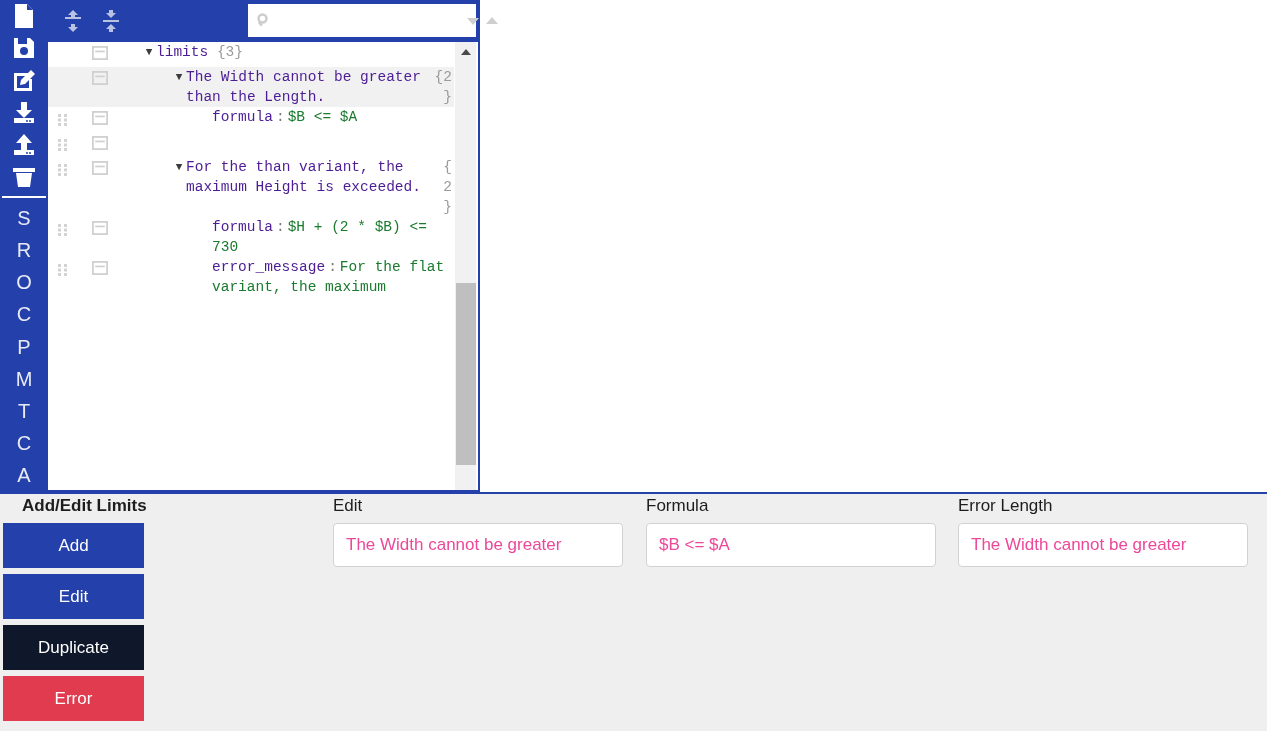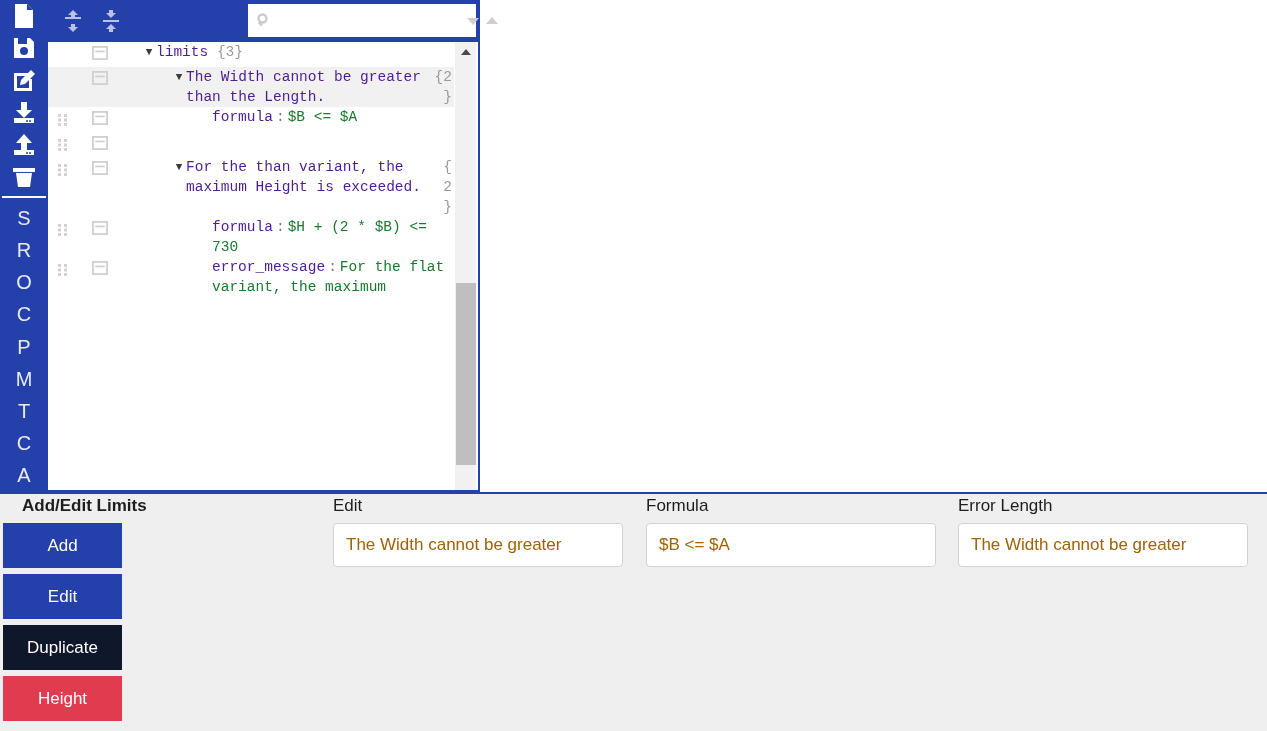--- a/index.html
+++ b/index.html
@@ -146,40 +146,40 @@
   .bottom {
     position: absolute; left: 0; top: 494px;
     width: 1267px; height: 237px; background: #efefef;
   }
   .sectiontitle {
     position: absolute; left: 22px; top: 2px;
     font-size: 17px; font-weight: bold; color: #1d1d1d;
   }
   .actioncol { position: absolute; left: 3px; top: 29px; width: 125px; }
   .actionbtn {
-    display: block; width: 119px; height: 45px;
+    display: block; width: 141px; height: 45px;
     margin-bottom: 6px; border: none; cursor: pointer;
     color: #ffffff; font-size: 17px;
     font-family: "Liberation Sans", sans-serif;
   }
   .btn-add, .btn-save { background: #2340ab; }
   .btn-dup { background: #0f172a; }
   .btn-rem { background: #e03b4e; }
 
   .fieldcol { position: absolute; top: 2px; }
   .fc-name { left: 333px; width: 290px; }
   .fc-formula { left: 646px; width: 290px; }
   .fc-error { left: 958px; width: 290px; }
   .fieldlabel {
     font-size: 17px; color: #1d1d1d; margin-bottom: 7px; display: block;
   }
   .fieldinput {
     display: block; width: 290px; height: 44px;
     background: #ffffff; border: 1px solid #d0d3d6; border-radius: 4px;
-    padding: 0 12px; font-size: 17px; color: #a16207;
+    padding: 0 12px; font-size: 17px; color: #ec4899;
     font-family: "Liberation Sans", sans-serif; outline: none;
   }
   .fc-formula .fieldinput { width: 290px; }
 </style>
 </head>
 <body>
 
 <div id="app">
 
   <div class="vrail">
@@ -435,21 +435,21 @@
   <div class="hdiv"></div>
 
   <div class="bottom">
 
     <div class="sectiontitle">Add/Edit Limits</div>
 
     <div class="actioncol">
       <button class="actionbtn btn-add">Add</button>
       <button class="actionbtn btn-save">Edit</button>
       <button class="actionbtn btn-dup">Duplicate</button>
-      <button class="actionbtn btn-rem">Height</button>
+      <button class="actionbtn btn-rem">Error</button>
     </div>
 
     <div class="fieldcol fc-name">
       <label class="fieldlabel">Edit</label>
       <input class="fieldinput" type="text" placeholder="Name" value="The Width cannot be greater" style="">
     </div>
 
     <div class="fieldcol fc-formula">
       <label class="fieldlabel">Formula</label>
       <input class="fieldinput" type="text" placeholder="Formula" value="$B &lt;= $A" style="">

